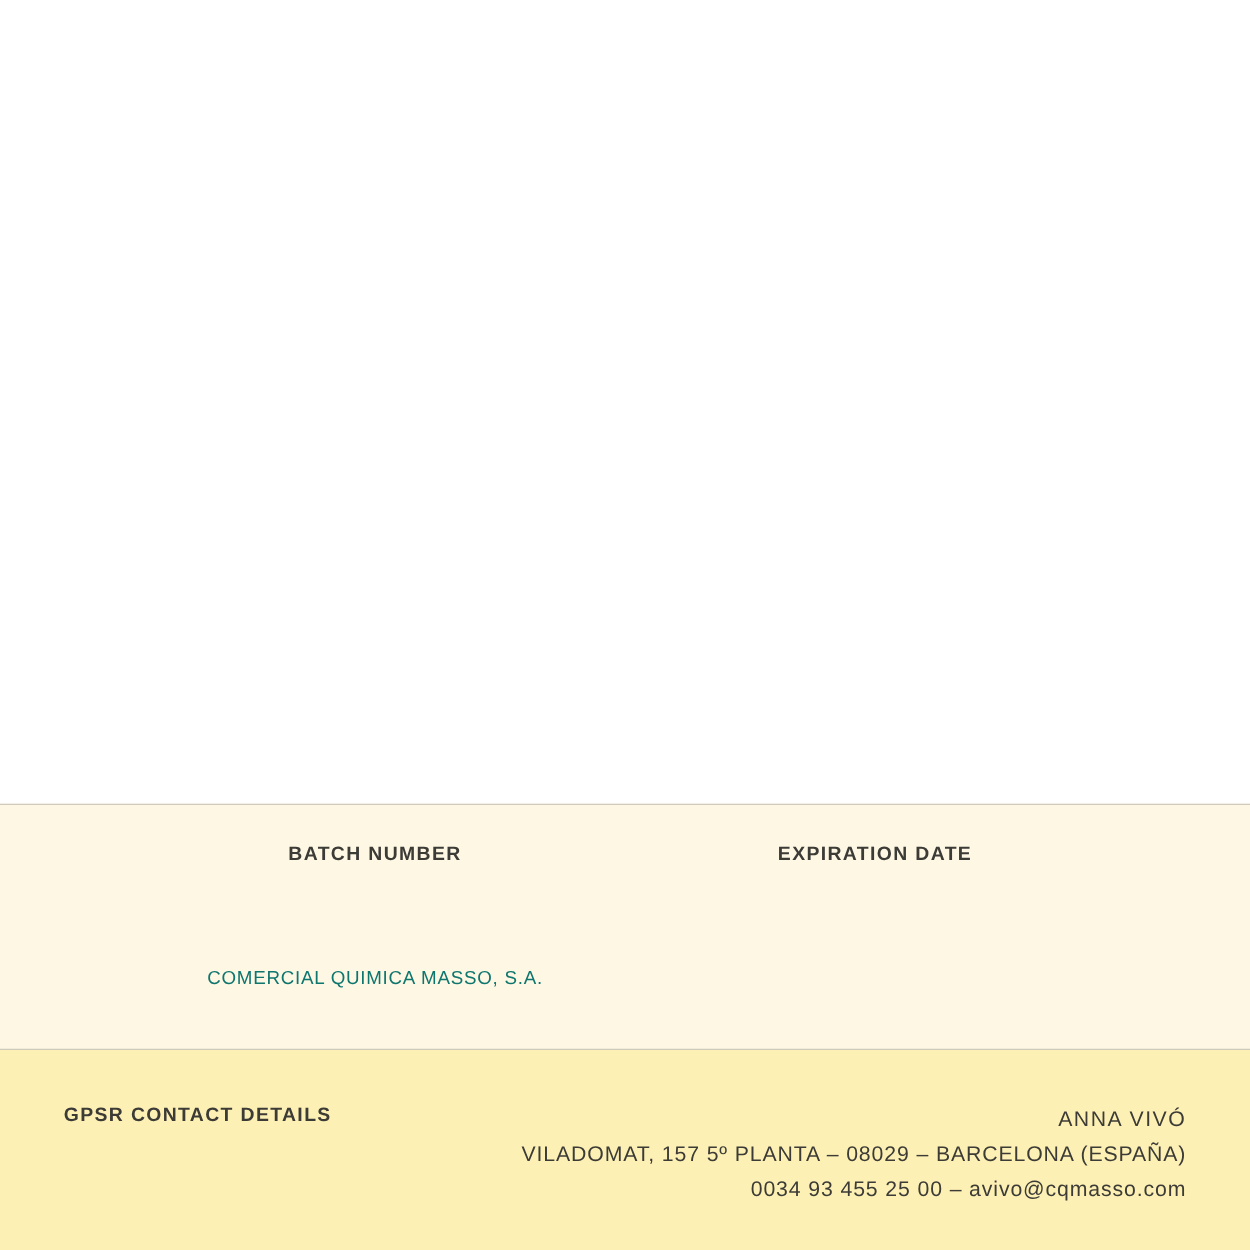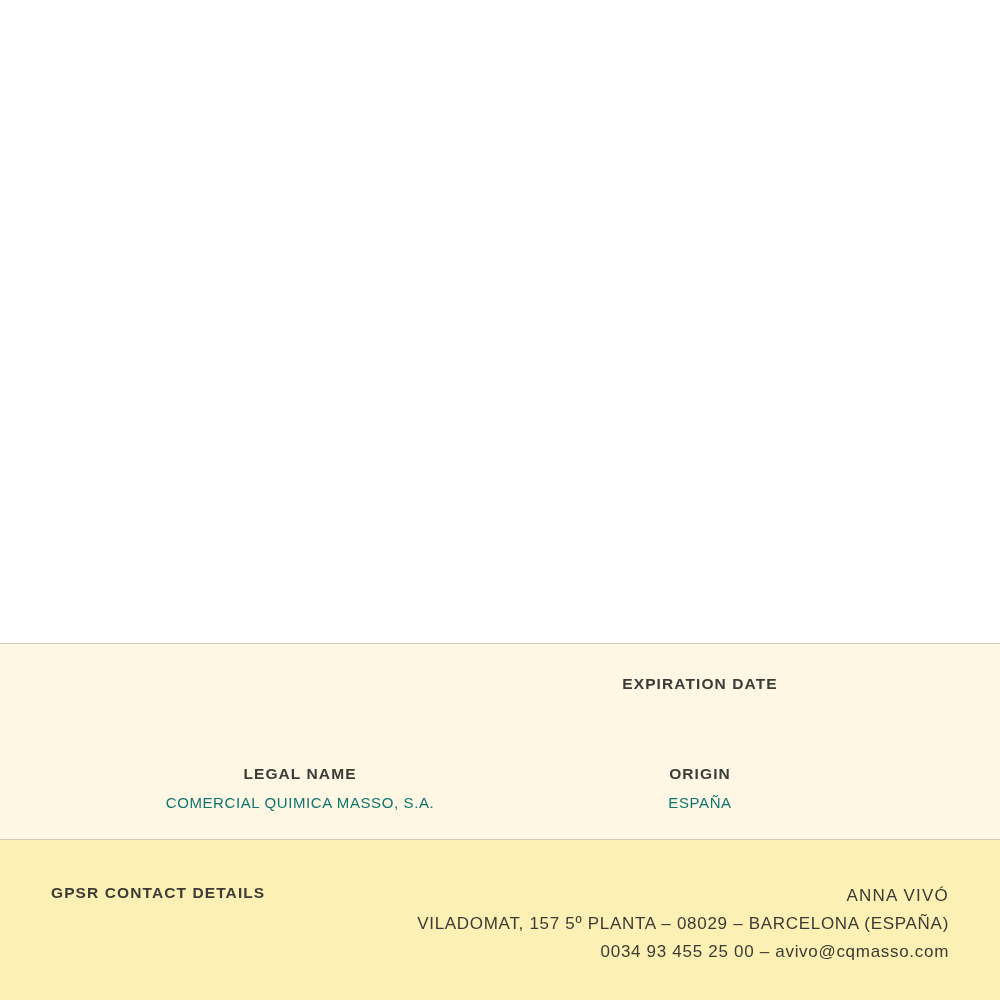--- a/index.html
+++ b/index.html
@@ -108,35 +108,34 @@
 </head>
 <body>
 
 <div class="page">
 
   <div class="blank-area"></div>
 
   <div class="info-band">
     <div class="info-grid">
 
+      <div class="col col-batch">
+        <div class="field-label">BATCH NUMBER</div>
+        <div class="field-value empty"></div>
+      </div>
 
       <div class="col col-exp">
         <div class="field-label">EXPIRATION DATE</div>
         <div class="field-value empty"></div>
       </div>
 
       <div class="col col-legal">
-        <div class="field-label">LEGAL NAME</div>
         <div class="field-value">COMERCIAL QUIMICA MASSO, S.A.</div>
       </div>
 
-      <div class="col col-origin">
-        <div class="field-label">ORIGIN</div>
-        <div class="field-value">ESPAÑA</div>
-      </div>
 
     </div>
   </div>
 
   <div class="contact-band">
     <div class="contact-title">GPSR CONTACT DETAILS</div>
     <div class="contact-lines">
       <div class="contact-line name">ANNA VIVÓ</div>
       <div class="contact-line">VILADOMAT, 157 5º PLANTA – 08029 – BARCELONA (ESPAÑA)</div>
       <div class="contact-line">0034 93 455 25 00 – avivo@cqmasso.com</div>

